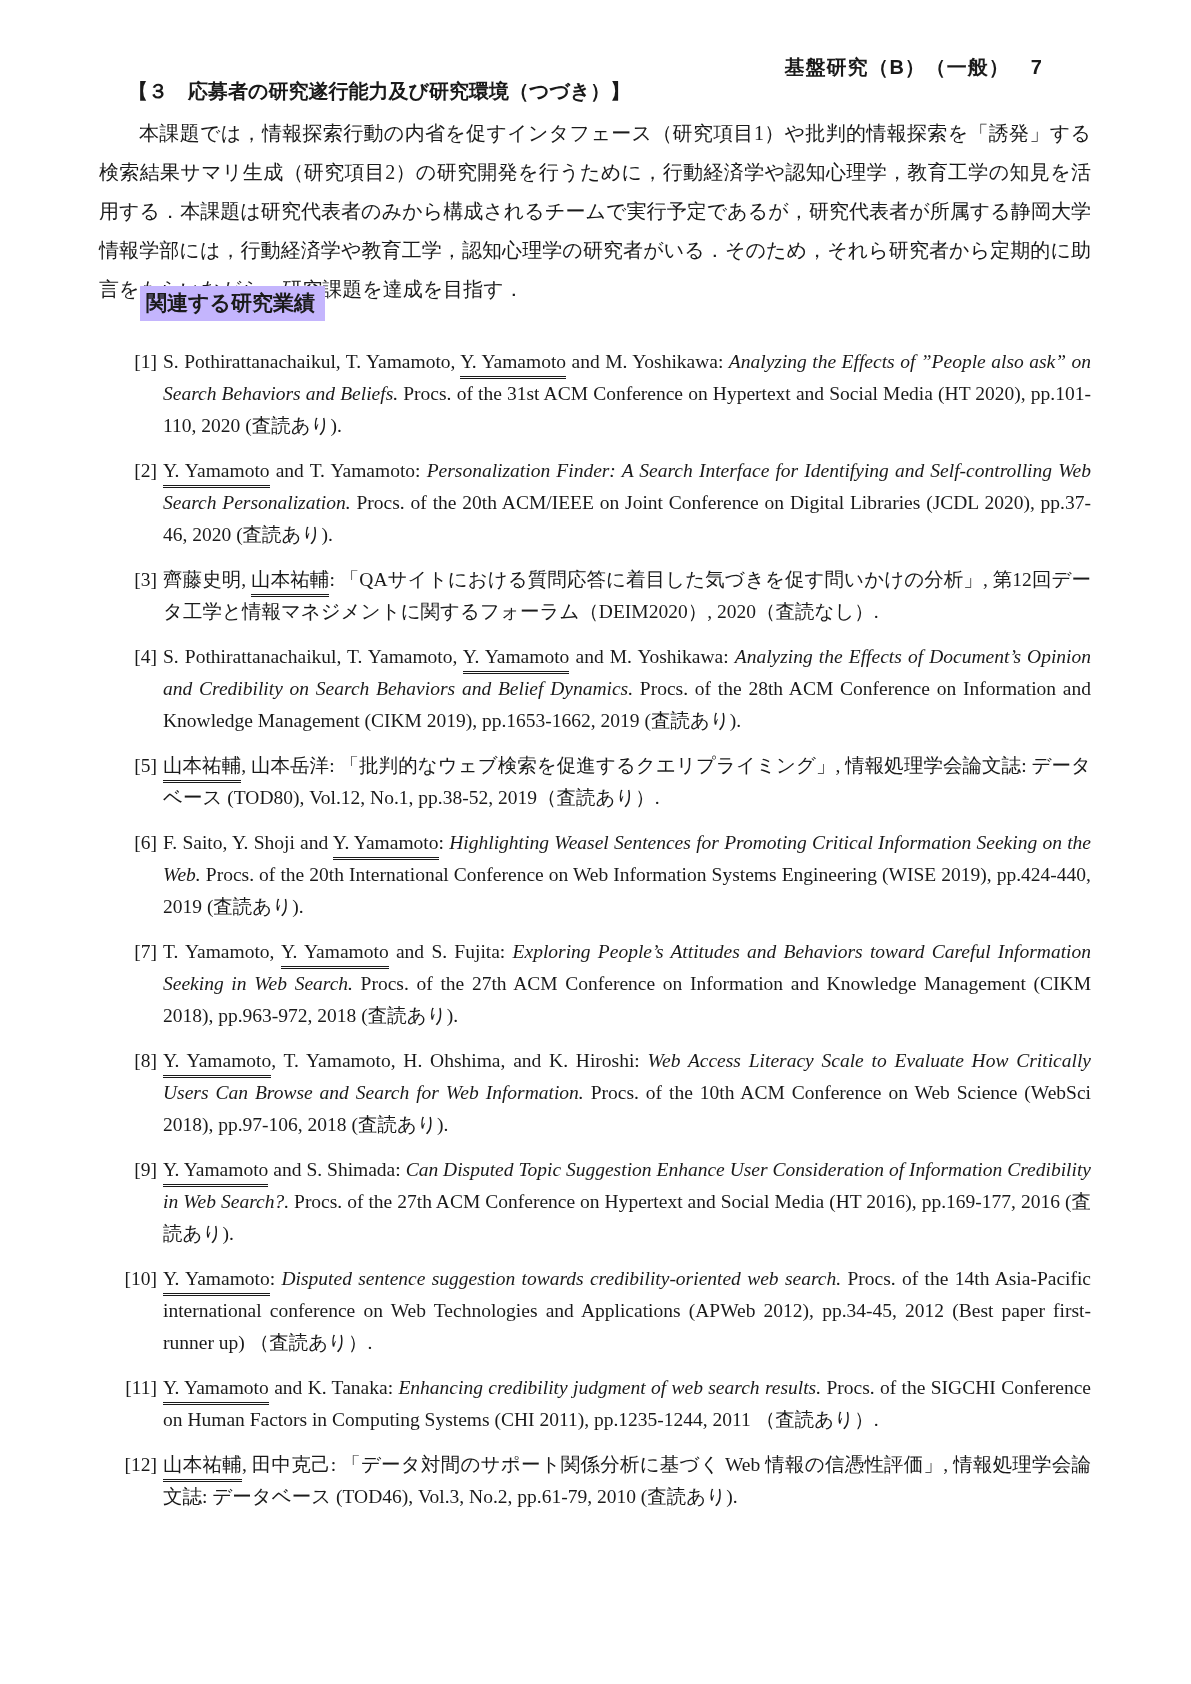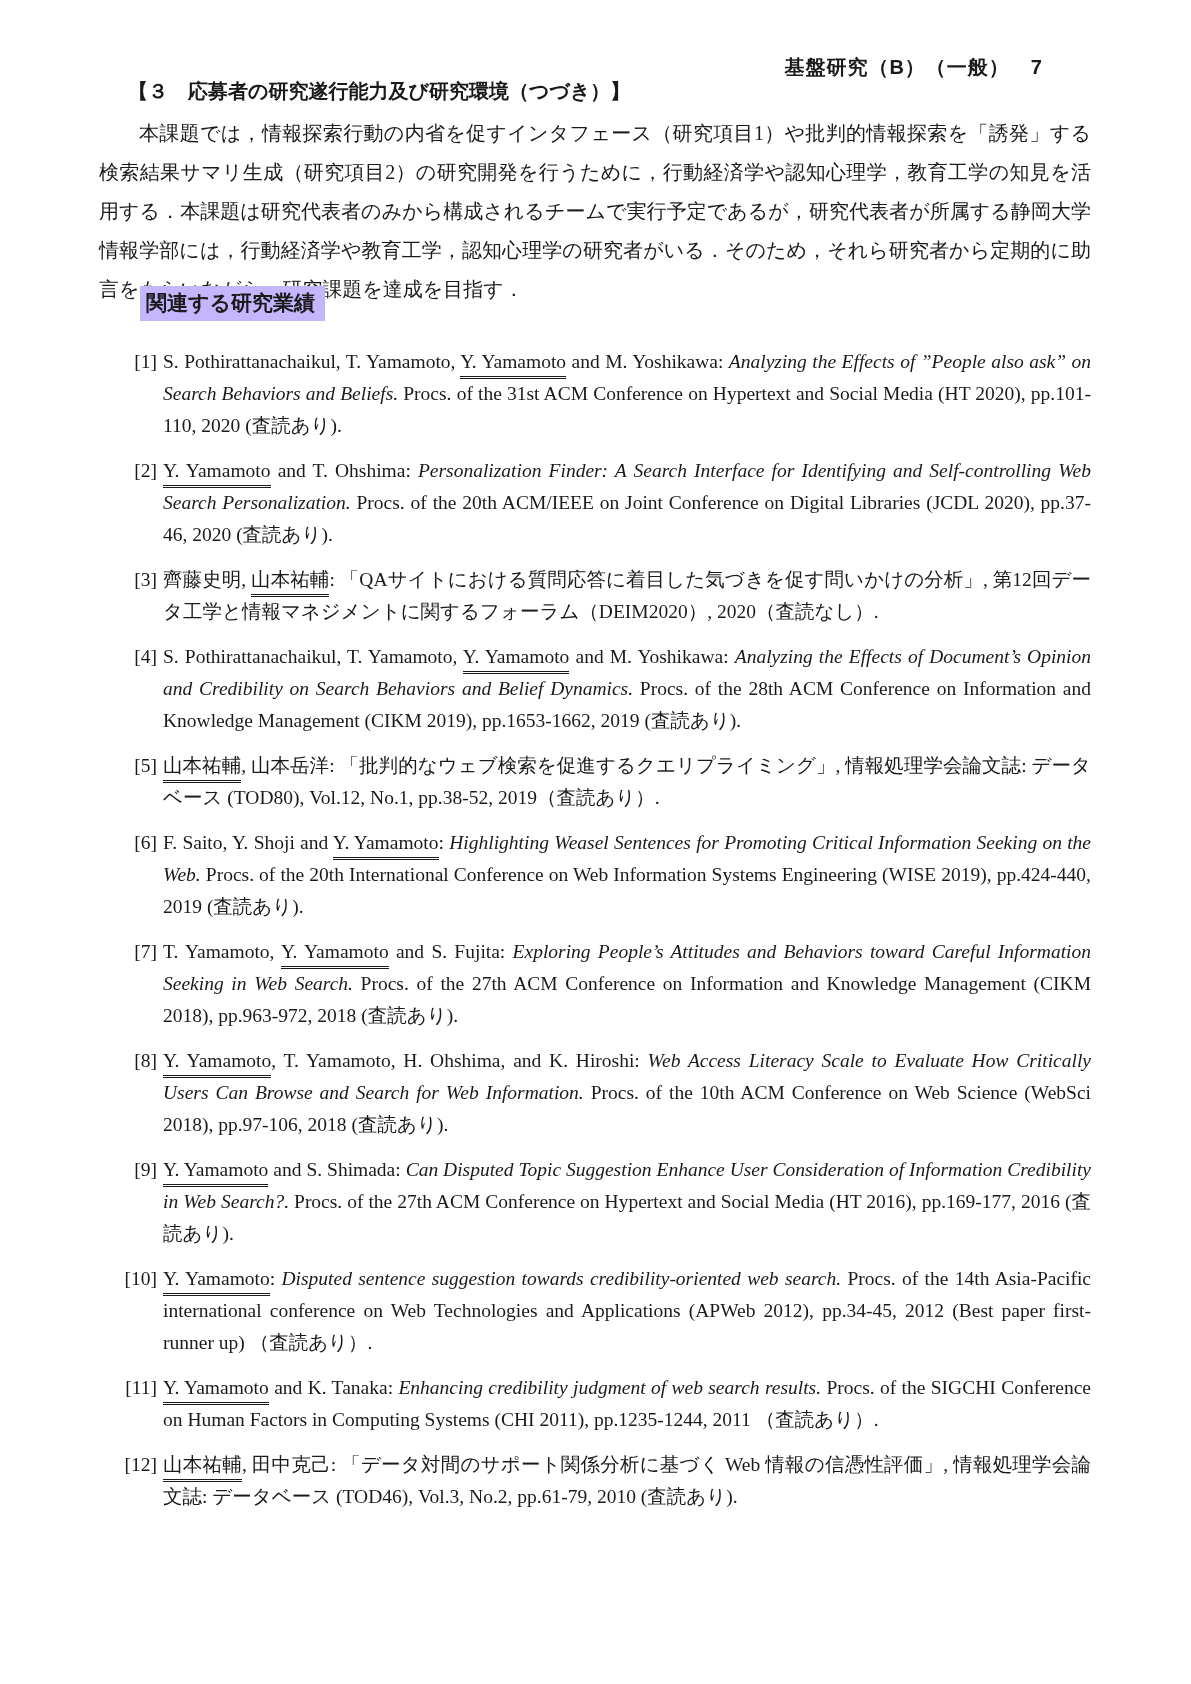--- a/index.html
+++ b/index.html
@@ -97,21 +97,21 @@
 
   <div class="works-heading" style="background-color: #c4b5fd;">関連する研究業績</div>
 
   <div class="refs">
 
     <div class="ref">
       <span class="ref-num">[1]</span><span class="ref-body"><span>S. Pothirattanachaikul, T. Yamamoto, </span><span class="seg-u">Y. Yamamoto</span><span> and M. Yoshikawa: </span><span class="seg-i">Analyzing the Effects of ”People also ask” on Search Behaviors and Beliefs.</span><span> Procs. of the 31st ACM Conference on Hypertext and Social Media (HT 2020), pp.101-110, 2020 (査読あり).</span></span>
     </div>
 
     <div class="ref">
-      <span class="ref-num">[2]</span><span class="ref-body"><span class="seg-u">Y. Yamamoto</span><span> and T. Ohshima: </span><span class="seg-i">Personalization Finder: A Search Interface for Identifying and Self-controlling Web Search Personalization.</span><span> Procs. of the 20th ACM/IEEE on Joint Conference on Digital Libraries (JCDL 2020), pp.37-46, 2020 (査読あり).</span></span>
+      <span class="ref-num">[2]</span><span class="ref-body"><span class="seg-u">Y. Yamamoto</span><span> and T. Yamamoto: </span><span class="seg-i">Personalization Finder: A Search Interface for Identifying and Self-controlling Web Search Personalization.</span><span> Procs. of the 20th ACM/IEEE on Joint Conference on Digital Libraries (JCDL 2020), pp.37-46, 2020 (査読あり).</span></span>
     </div>
 
     <div class="ref">
       <span class="ref-num">[3]</span><span class="ref-body"><span>齊藤史明, </span><span class="seg-u">山本祐輔</span><span>: 「QAサイトにおける質問応答に着目した気づきを促す問いかけの分析」, 第12回データ工学と情報マネジメントに関するフォーラム（DEIM2020）, 2020（査読なし）.</span></span>
     </div>
 
     <div class="ref">
       <span class="ref-num">[4]</span><span class="ref-body"><span>S. Pothirattanachaikul, T. Yamamoto, </span><span class="seg-u">Y. Yamamoto</span><span> and M. Yoshikawa: </span><span class="seg-i">Analyzing the Effects of Document’s Opinion and Credibility on Search Behaviors and Belief Dynamics.</span><span> Procs. of the 28th ACM Conference on Information and Knowledge Management (CIKM 2019), pp.1653-1662, 2019 (査読あり).</span></span>
     </div>
 

